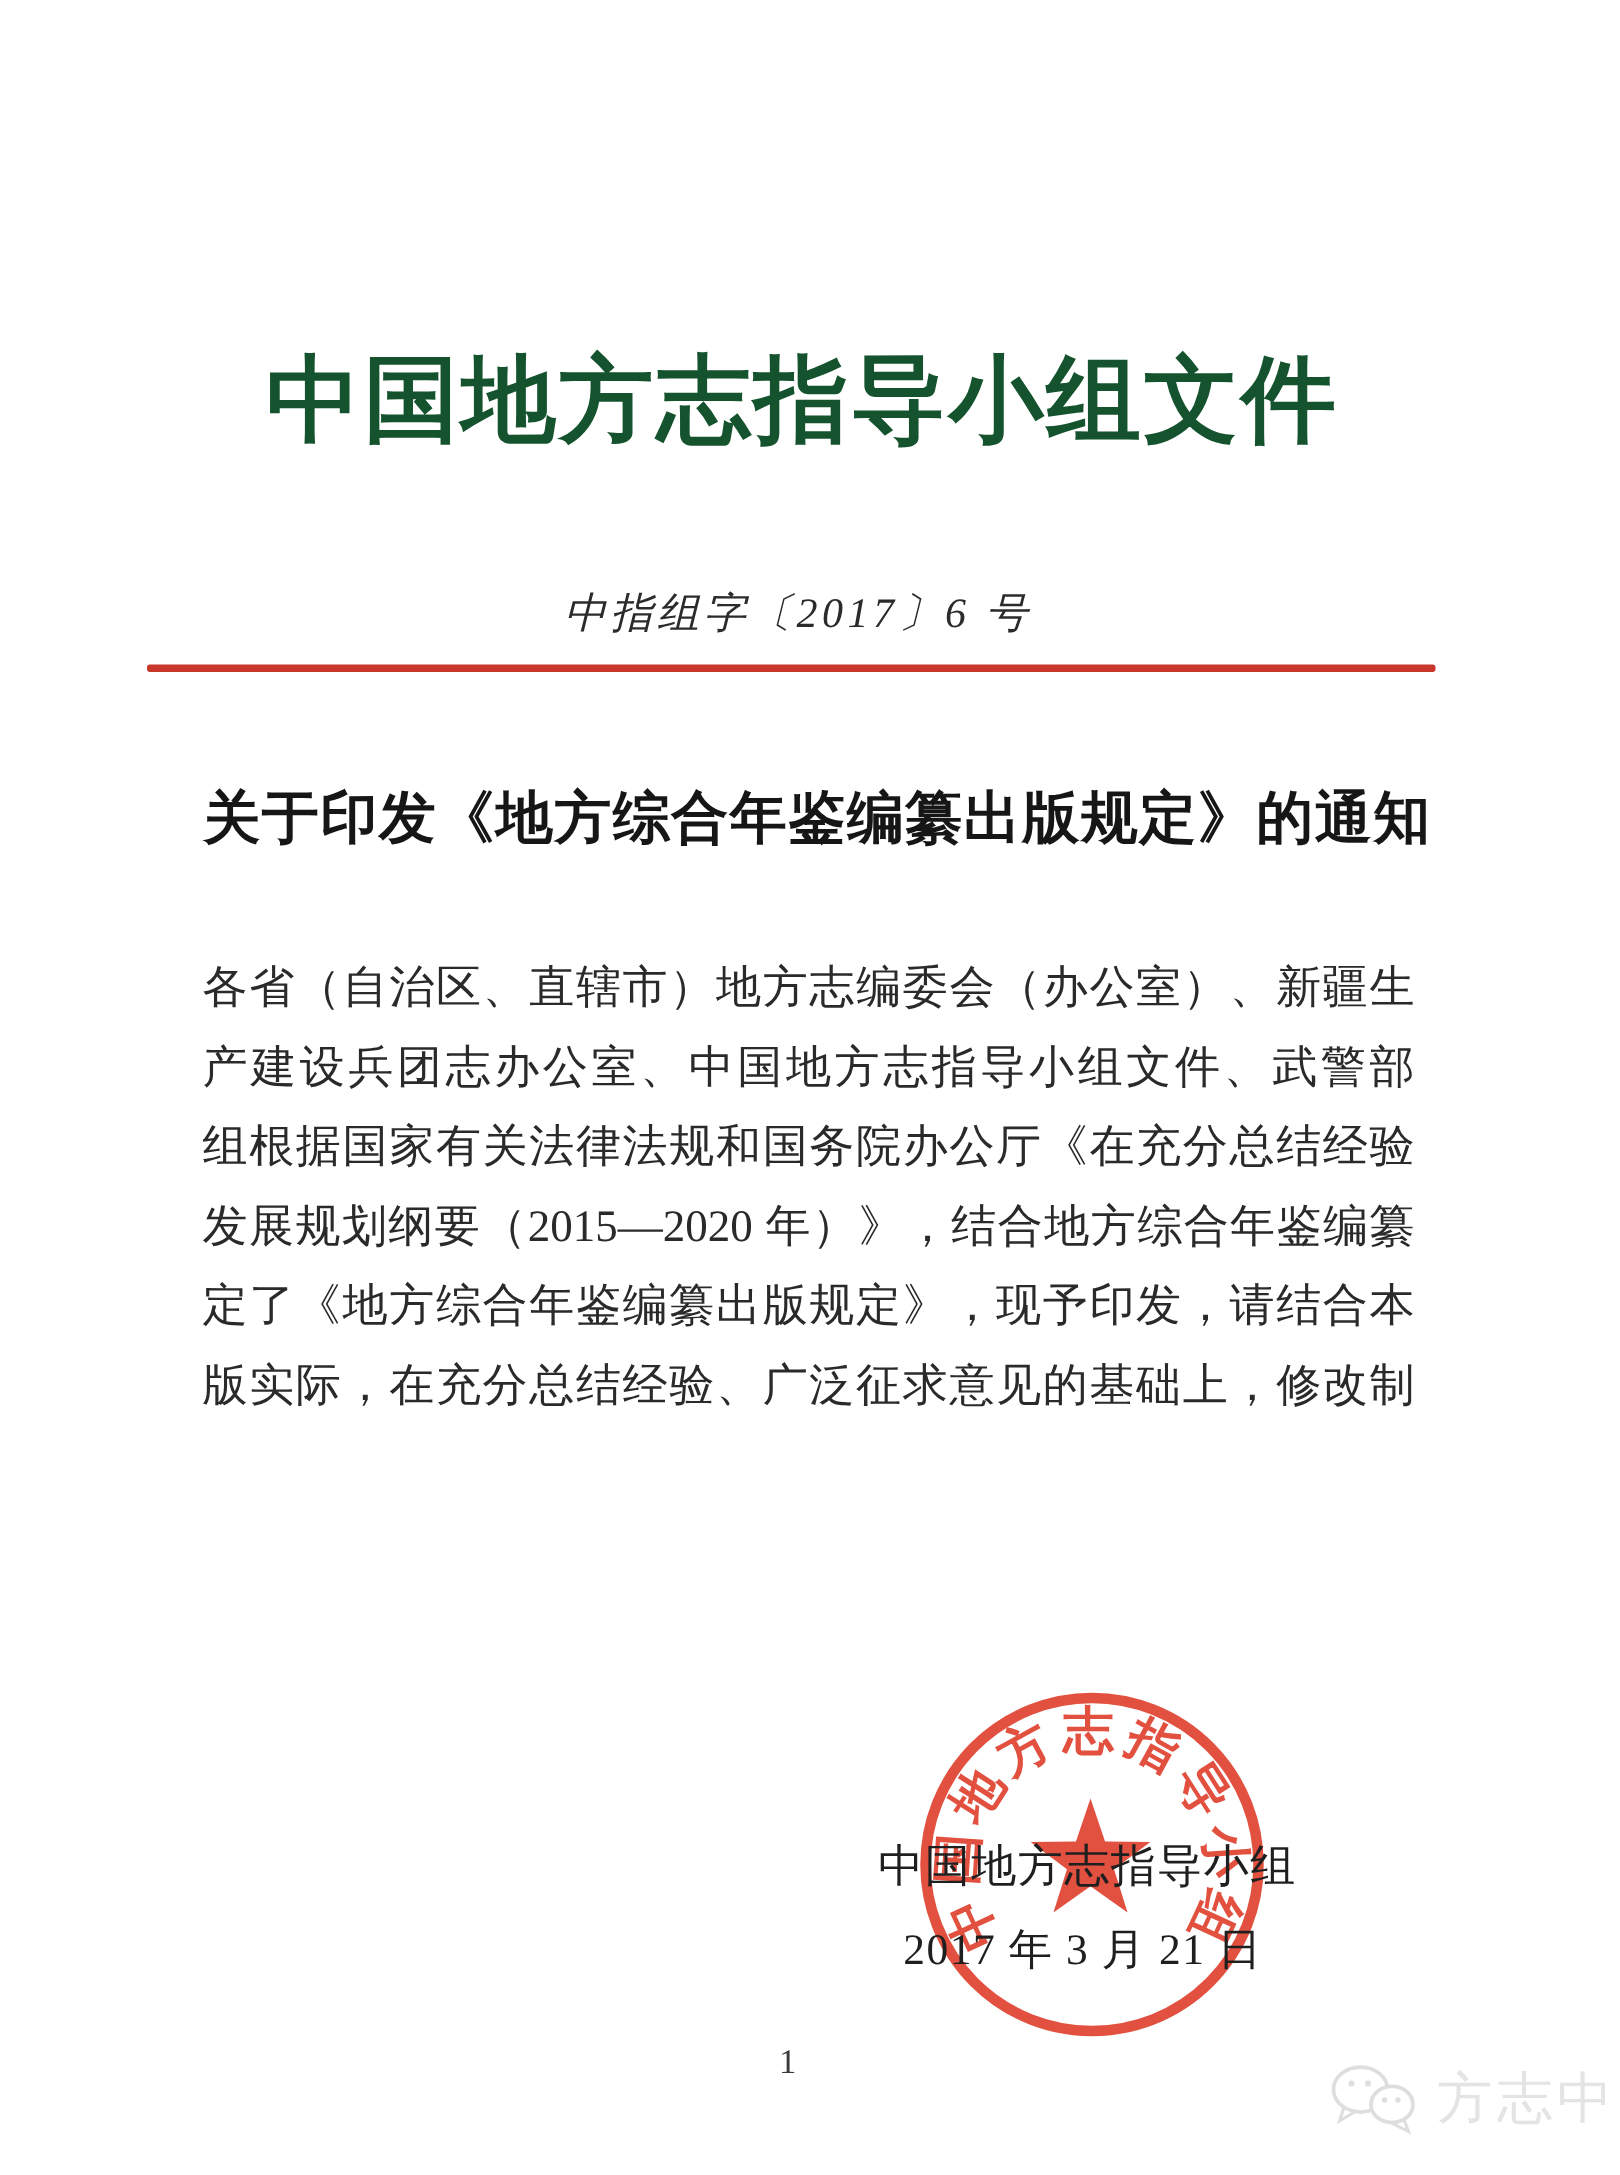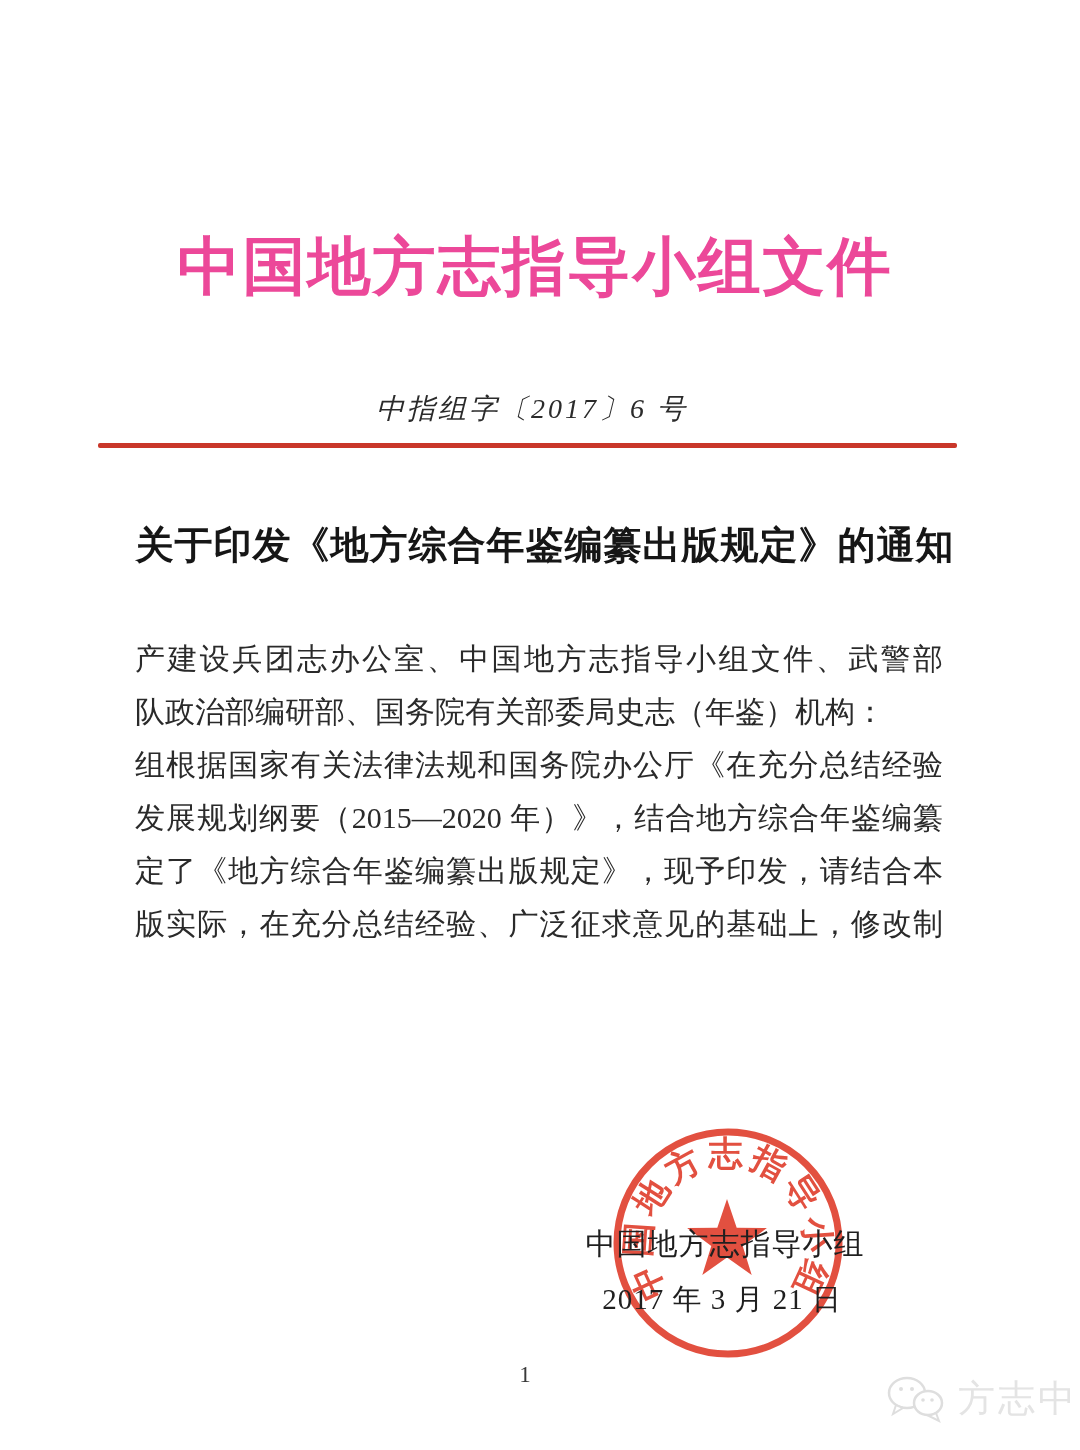--- a/index.html
+++ b/index.html
@@ -13,21 +13,21 @@
   }
   .org-title {
     position: absolute;
     top: 224px;
     left: 0;
     width: 1070px;
     text-align: center;
     font-size: 63px;
     font-weight: bold;
     letter-spacing: 2px;
-    color: #ec4899;
+    color: #14532d;
     white-space: nowrap;
   }
   .doc-number {
     position: absolute;
     top: 390px;
     left: 0;
     width: 1064px;
     text-align: center;
     font-size: 28px;
     letter-spacing: 3px;
@@ -146,22 +146,22 @@
 
   <div class="org-title">中国地方志指导小组文件</div>
 
   <div class="doc-number">中指组字〔2017〕6 号</div>
 
   <div class="red-divider"></div>
 
   <div class="doc-title">关于印发《地方综合年鉴编纂出版规定》的通知</div>
 
   <div class="body-block">
+    <div class="bline just">各省（自治区、直辖市）地方志编委会（办公室）、新疆生</div>
     <div class="bline just">产建设兵团志办公室、中国地方志指导小组文件、武警部</div>
-    <div class="bline">队政治部编研部、国务院有关部委局史志（年鉴）机构：</div>
     <div class="bline just">组根据国家有关法律法规和国务院办公厅《在充分总结经验</div>
     <div class="bline just">发展规划纲要（2015—2020 年）》，结合地方综合年鉴编纂出</div>
     <div class="bline just">定了《地方综合年鉴编纂出版规定》，现予印发，请结合本</div>
     <div class="bline just">版实际，在充分总结经验、广泛征求意见的基础上，修改制</div>
   </div>
 
   <svg class="seal-svg" viewBox="0 0 256 256">
     <circle cx="128" cy="128" r="111" fill="none" stroke="#df3826" stroke-width="7"></circle>
     <polygon fill="#df3826" points="127,84 136.7,112.7 166.9,113 142.7,131.1 151.7,160 127,142.5 102.3,160 111.3,131.1 87.1,113 117.3,112.7"></polygon>
     <path id="sealArc" d="M 66.5 176 A 78 78 0 1 1 189.5 176" fill="none"></path>

